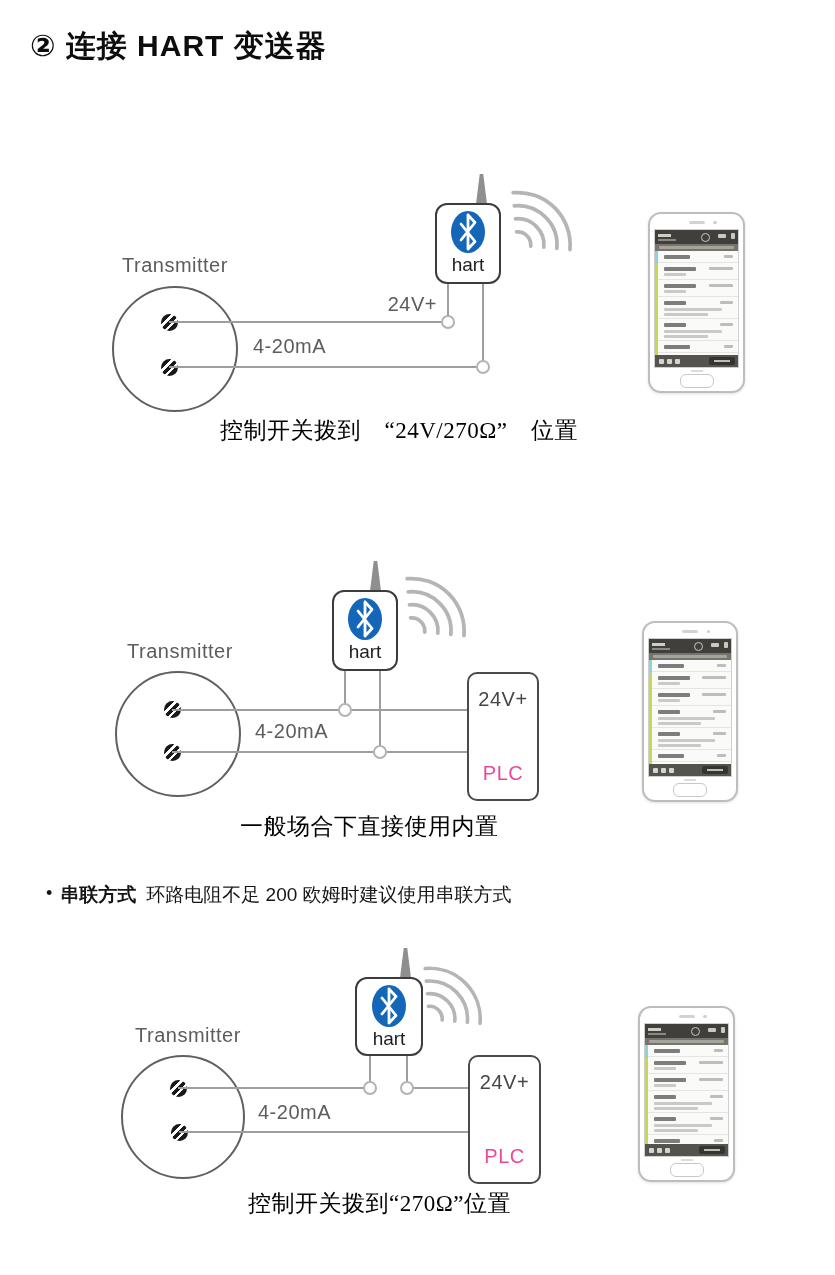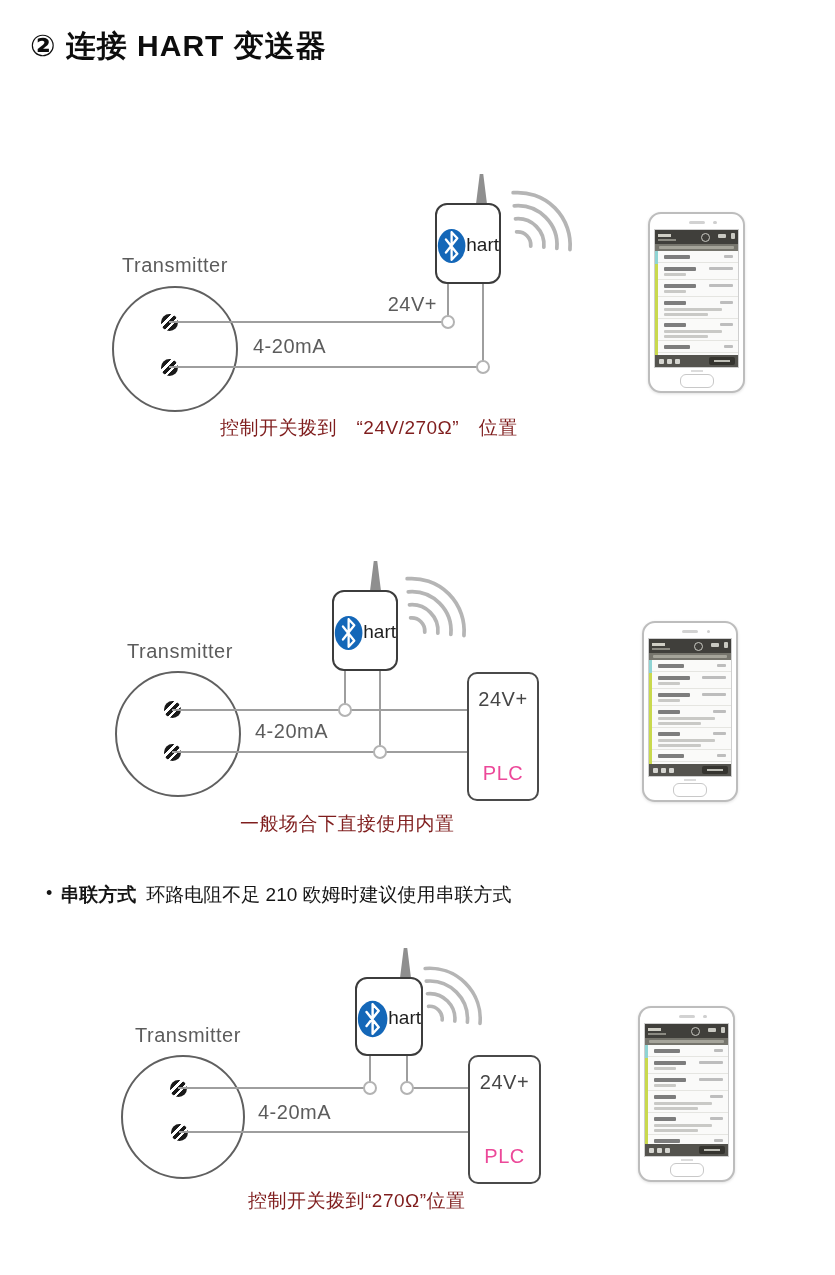--- a/index.html
+++ b/index.html
@@ -13,24 +13,24 @@
   .bullet .b{font-weight:700;}
   .bullet .t{margin-left:10px;font-weight:400;}
   .tx-label{position:absolute;font-size:20px;color:#5c5c5c;letter-spacing:.5px;}
   .tx-circle{position:absolute;border:2.5px solid #606060;border-radius:50%;background:#fff;}
   .terminal{position:absolute;width:17px;height:17px;border-radius:50%;background-color:#191919;
     background-image:linear-gradient(135deg,transparent 0 32%,#fff 32% 43%,transparent 43% 56%,#fff 56% 67%,transparent 67%);}
   .wire{position:absolute;background:#9e9e9e;}
   .wire.h{height:2px;} .wire.v{width:2px;}
   .node{position:absolute;width:10px;height:10px;border:2px solid #b3b3b3;border-radius:50%;background:#fff;z-index:3;}
   .wlabel{position:absolute;font-size:20px;color:#5c5c5c;letter-spacing:.5px;white-space:nowrap;}
-  .caption{position:absolute;font-size:19px;color:#7f1d1d;letter-spacing:.5px;white-space:nowrap;}
+  .caption{position:absolute;font-size:23px;color:#000000;letter-spacing:.5px;white-space:nowrap;font-family:Liberation Serif, serif;}
 
   .hart{position:absolute;border:2.5px solid #3c3c3c;border-radius:12px;background:#fff;z-index:2;
-    display:flex;flex-direction:row;align-items:center;}
+    display:flex;flex-direction:column;align-items:center;}
   .hart .bt{margin-top:5px;}
   .hart .hart-txt{font-size:19px;font-weight:500;color:#1e1e1e;line-height:1;margin-top:1px;}
   .antenna{position:absolute;width:11px;height:30px;background:#8f8f8f;
     clip-path:polygon(34% 0,66% 0,100% 100%,0 100%);z-index:1;}
   .wifi{position:absolute;overflow:visible;}
 
   .plc-box{position:absolute;border:2.5px solid #4a4a4a;border-radius:10px;background:#fff;
     display:flex;flex-direction:column;align-items:center;justify-content:space-between;z-index:2;}
   .plc-box .p1{font-size:20px;color:#464646;font-weight:500;margin-top:14px;letter-spacing:.5px;}
   .plc-box .p2{font-size:20px;color:#ec4899;font-weight:500;margin-bottom:14px;letter-spacing:.5px;}
@@ -283,21 +283,21 @@
           </div>
       </div>
     </div>
     <div class="phone-chin">
       <div class="dash"></div>
         <div class="home"></div>
     </div>
   </div>
 
   <div class="bullet" style="top:882px;">
-    <span class="mark">•</span><span class="b">串联方式</span><span class="t">环路电阻不足 210 欧姆时建议使用串联方式</span>
+    <span class="mark">•</span><span class="b">串联方式</span><span class="t">环路电阻不足 200 欧姆时建议使用串联方式</span>
   </div>
 
   <div>
     <div class="tx-label" style="left:135px;top:1024px;">Transmitter</div>
     <div class="tx-circle" style="left:121px;top:1055px;width:120px;height:120px;"></div>
     <div class="terminal" style="left:170px;top:1080px;"></div>
     <div class="terminal" style="left:171px;top:1124px;"></div>
 
     <div class="wire h" style="left:178px;top:1087px;width:192px;"></div>
     <div class="wire h" style="left:407px;top:1087px;width:61px;"></div>

